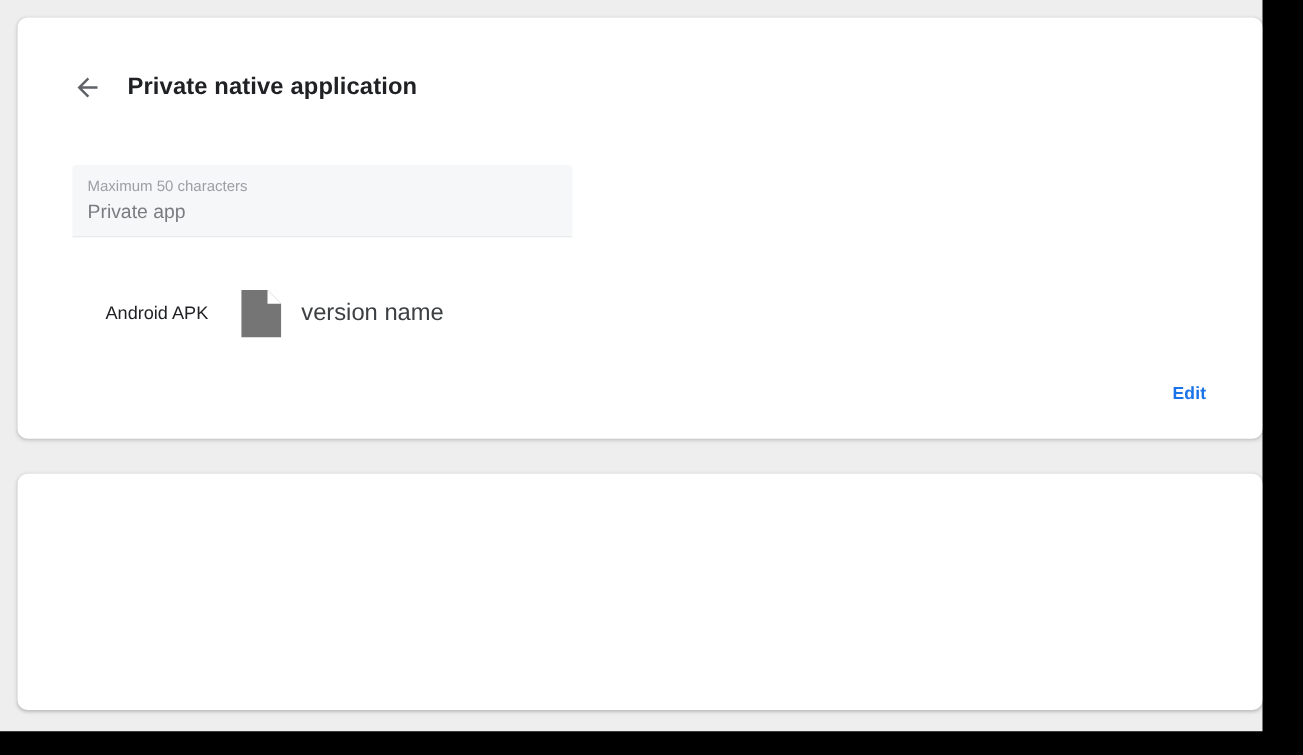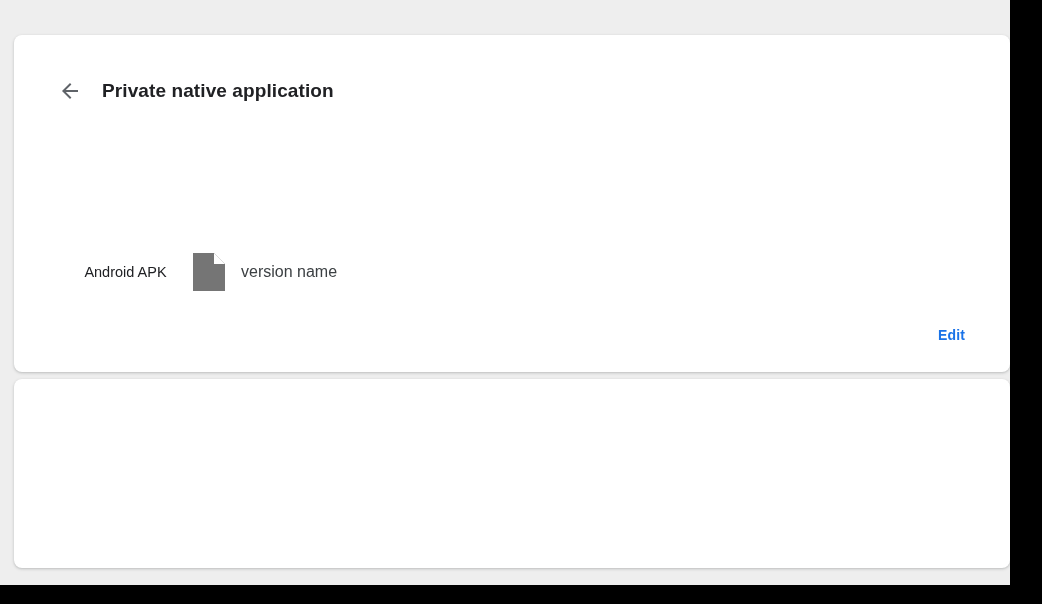--- a/index.html
+++ b/index.html
@@ -28,21 +28,20 @@
     position: absolute;
     left: 14px;
     background: #ffffff;
     border-radius: 8px;
     box-shadow: 0 1px 2px rgba(60,64,67,0.18), 0 1px 3px 1px rgba(60,64,67,0.08);
   }
   #card-app {
     top: 14px;
     width: 996px;
     height: 337px;
-    margin-top: 21px;
   }
   #card-advanced {
     top: 379px;
     width: 996px;
     height: 189px;
   }
 
   
   .app-header {
     position: absolute;
@@ -108,21 +107,21 @@
     display: flex;
     align-items: center;
     gap: 16px;
   }
   .file-icon {
     width: 32px;
     height: 38px;
     display: block;
   }
   .apk-version {
-    font-size: 16px;
+    font-size: 19px;
     color: #3c4043;
   }
 
   
   .actions {
     position: absolute;
     right: 30px;
     top: 283px;
     display: flex;
     align-items: center;
@@ -164,20 +163,24 @@
     <div class="app-header">
       <span class="back-arrow">
         <svg viewBox="0 0 24 24" width="24" height="24" aria-hidden="true">
           <path d="M20 11H7.8l5.6-5.6L12 4l-8 8 8 8 1.4-1.4L7.8 13H20z" fill="#5f6368"></path>
         </svg>
       </span>
       <span class="page-title">Private native application</span>
     </div>
 
     <div class="field-row" id="row-title">
+      <div class="text-field">
+        <div class="field-hint">Maximum 50 characters</div>
+        <div class="field-value">Private app</div>
+      </div>
     </div>
 
     <div class="field-row" id="row-apk">
       <div class="row-label">Android APK</div>
       <div class="apk-body">
         <span class="file-icon">
           <svg viewBox="0 0 32 38" width="32" height="38" aria-hidden="true">
             <path d="M0 0 H21 L32 11 V38 H0 Z" fill="#757575"></path>
             <path d="M21 0 L32 11 H21 Z" fill="#ffffff"></path>
           </svg>

